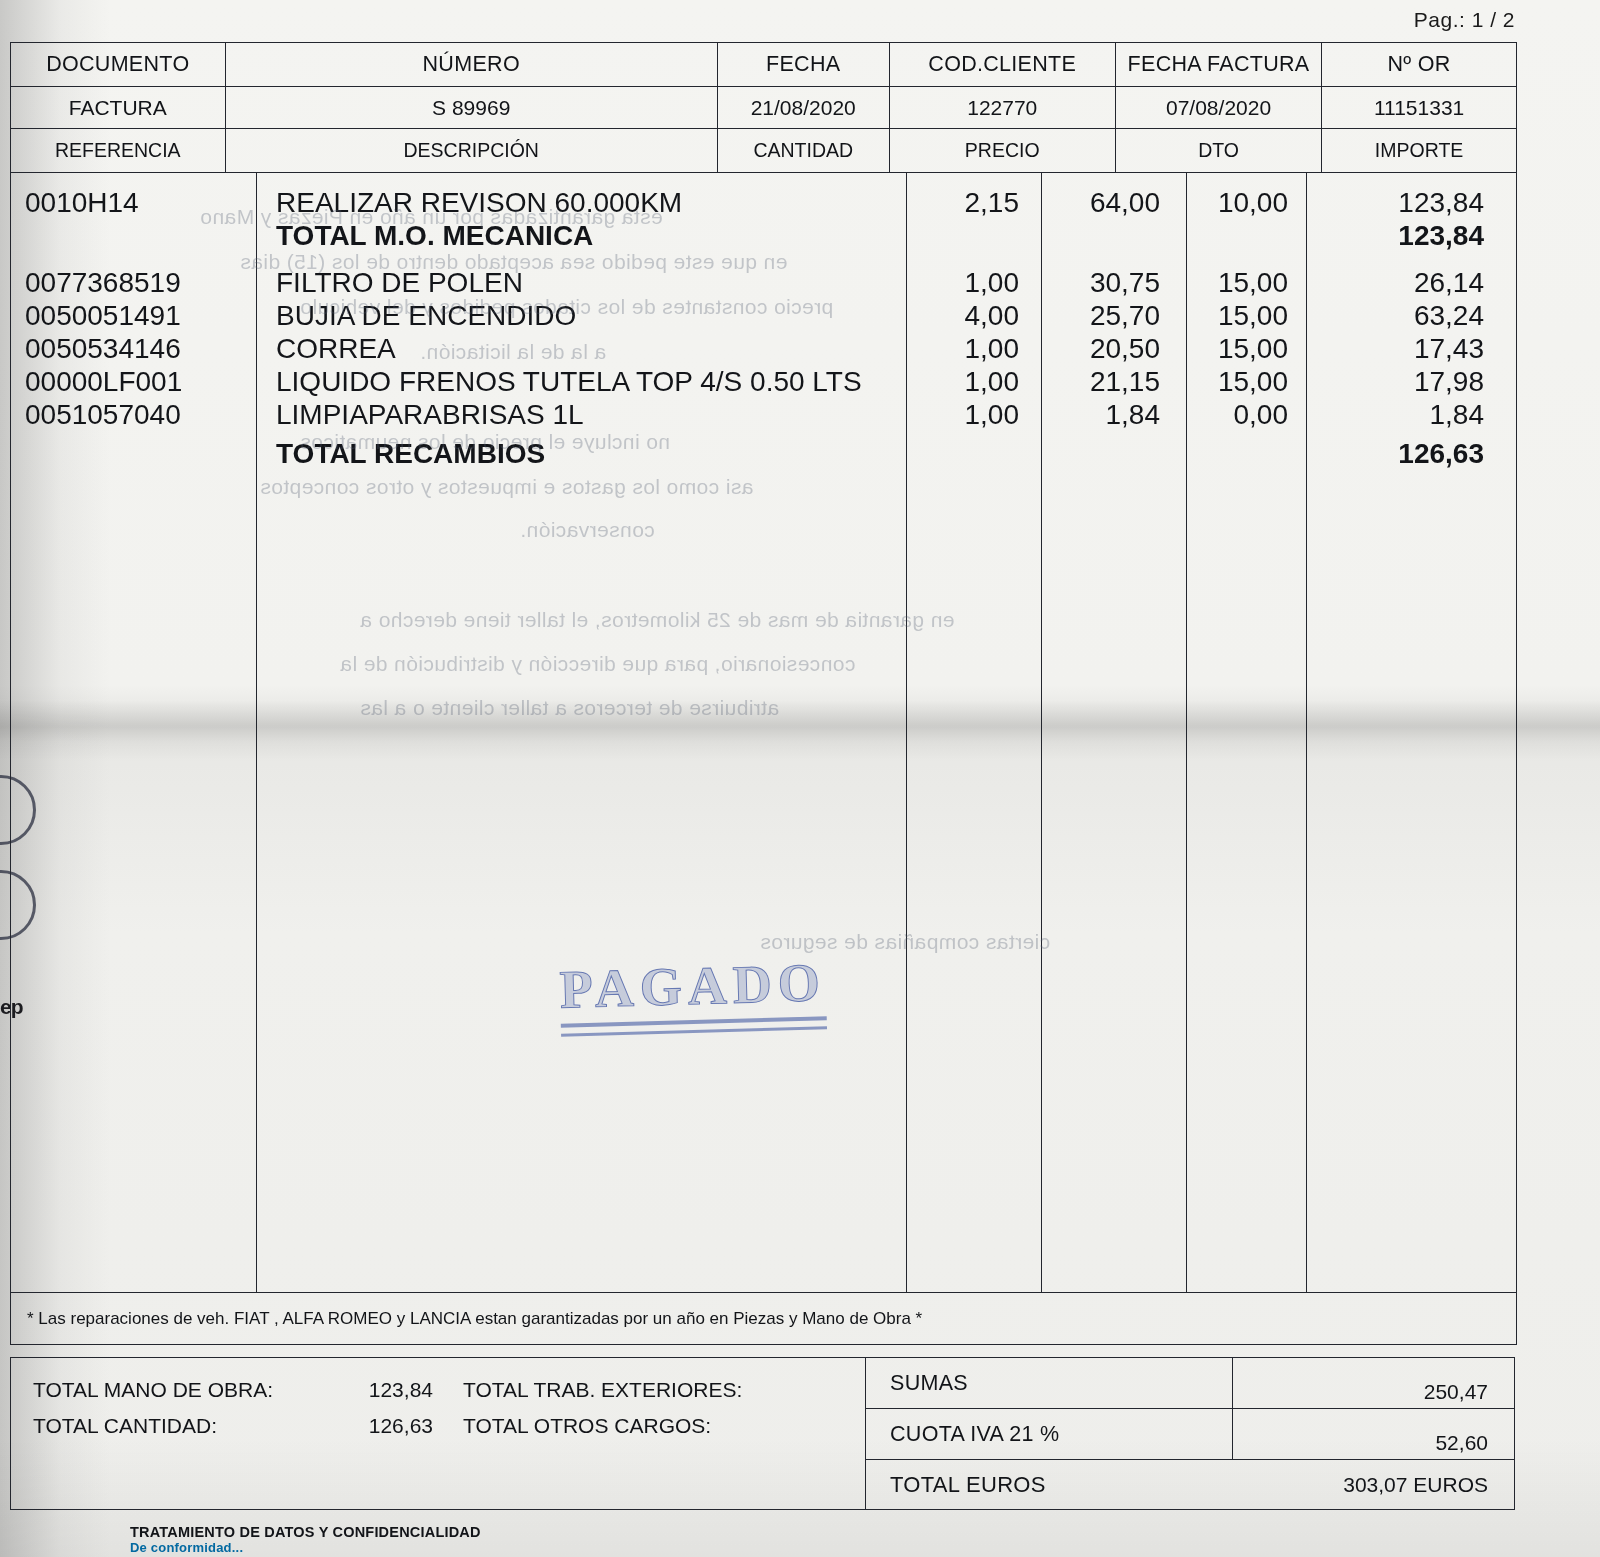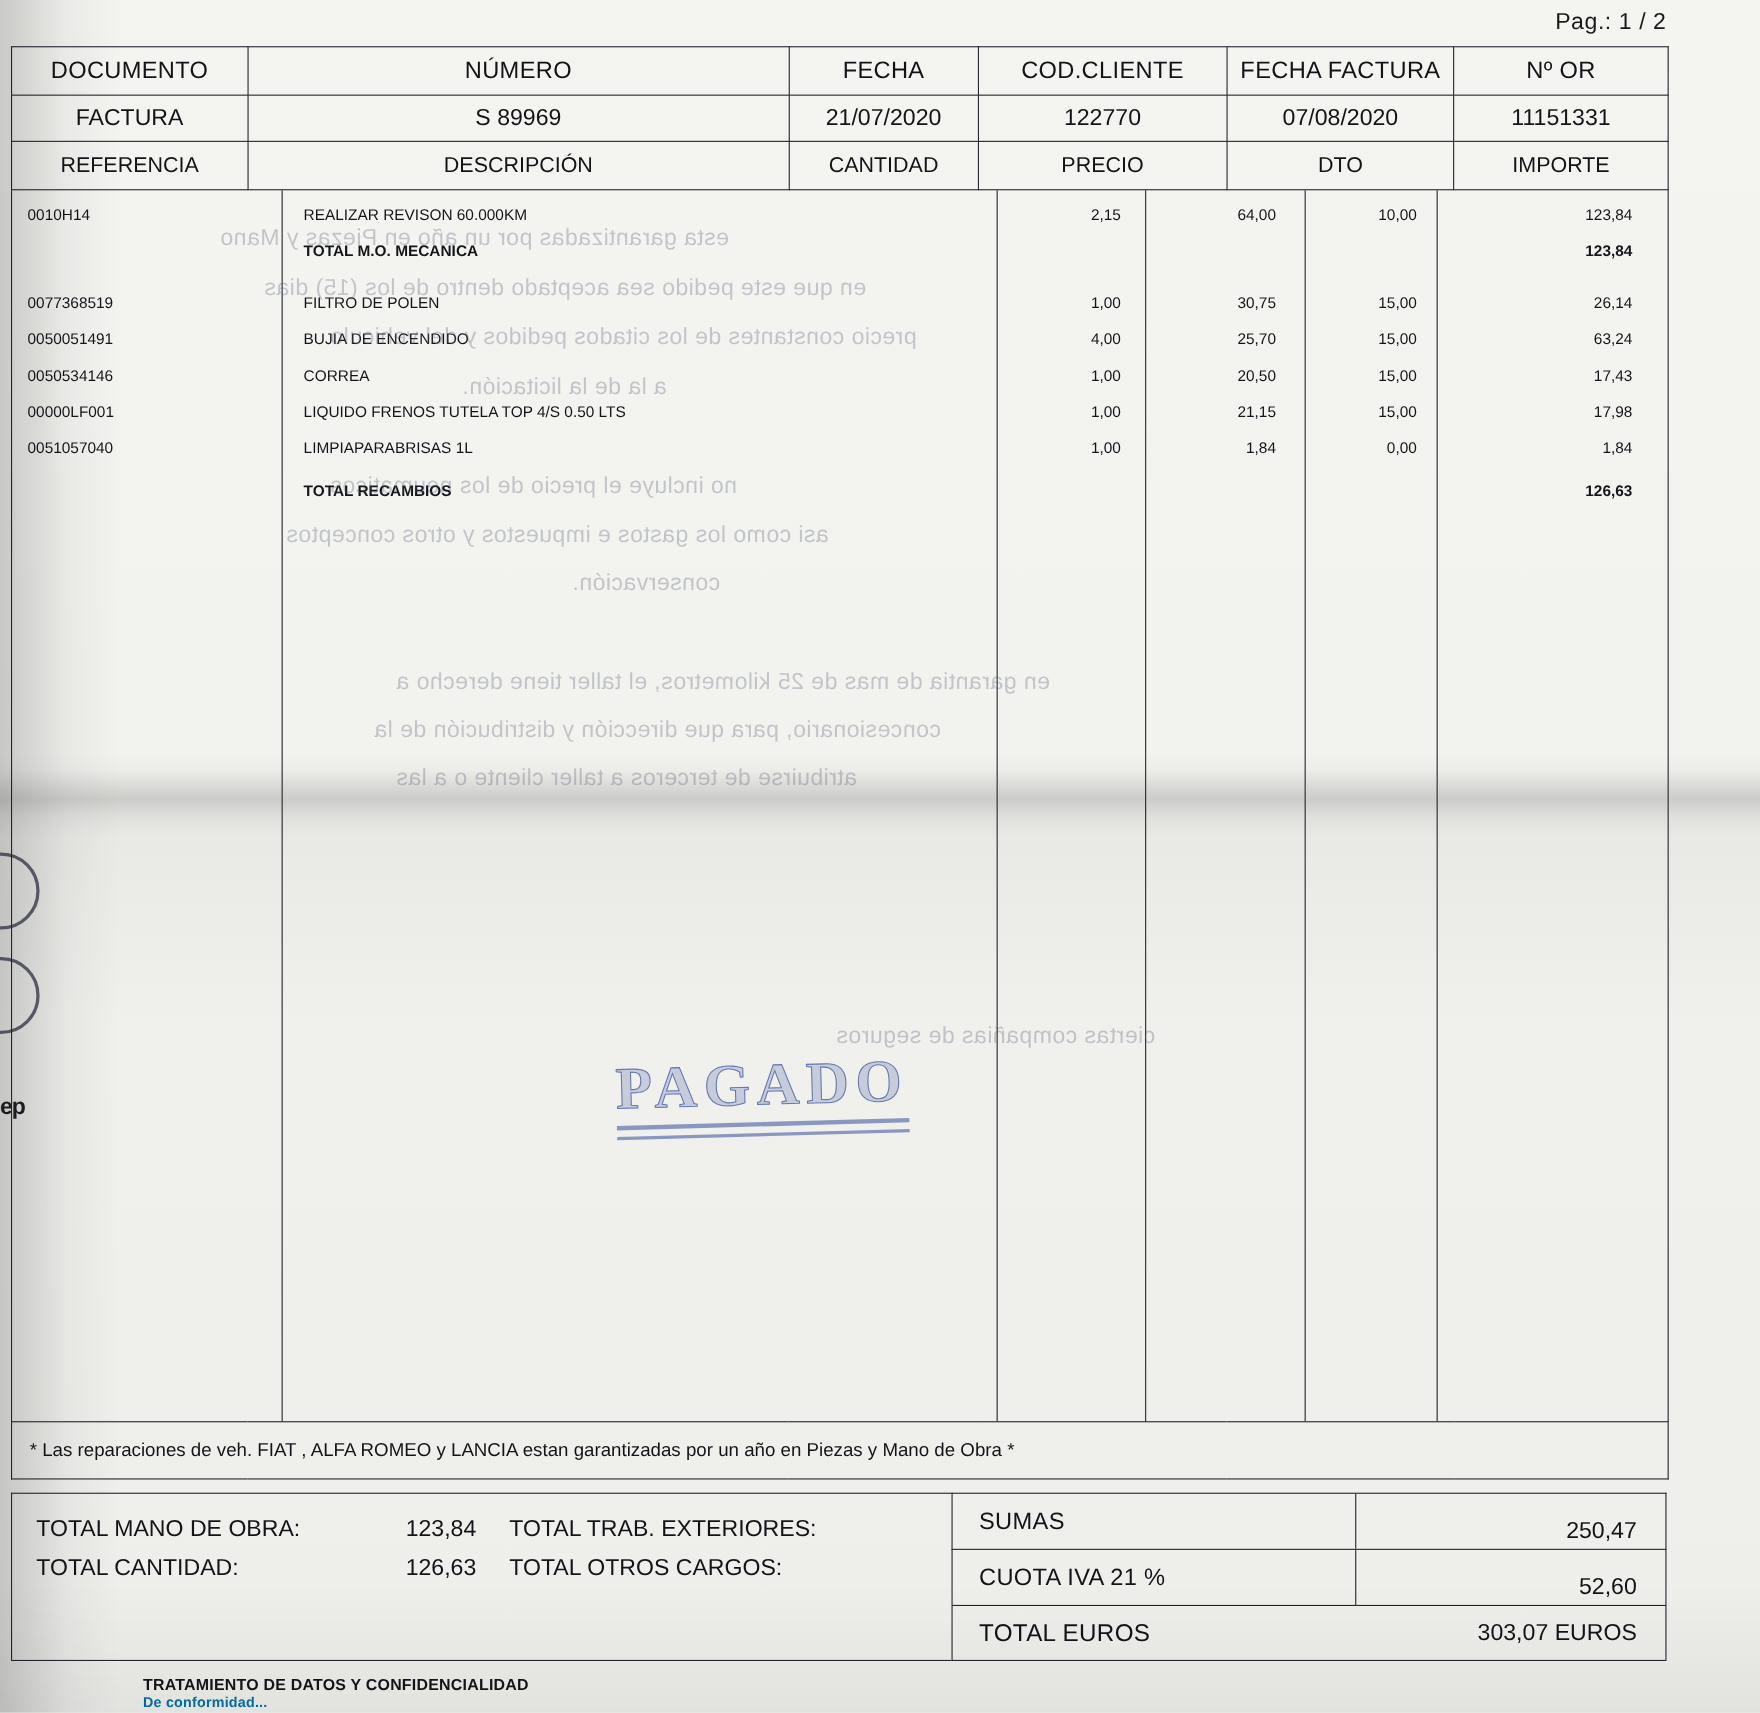--- a/index.html
+++ b/index.html
@@ -80,21 +80,21 @@
   .c-dto  { width: 120px; }
   .c-imp  { width: 210px; }
 
   
   .items-cell { height: 1120px; vertical-align: top; padding: 0; position: relative; }
   .items-inner { position: relative; height: 100%; }
 
   .row {
     display: flex; align-items: flex-start;
     height: 33px;
-    font-size: 14px;
+    font-size: 28px;
     color: #131519;
   }
   .row > div { padding: 0 8px; }
   .f-ref  { width: 245px; padding-left: 14px !important; }
   .f-desc { width: 650px; padding-left: 20px !important; }
   .f-cant { width: 135px; text-align: right; padding-right: 22px !important; }
   .f-prec { width: 145px; text-align: right; padding-right: 26px !important; }
   .f-dto  { width: 120px; text-align: right; padding-right: 18px !important; }
   .f-imp  { width: 210px; text-align: right; padding-right: 32px !important; }
   .bold { font-weight: bold; }
@@ -185,21 +185,21 @@
       <td class="c-ref">DOCUMENTO</td>
       <td class="c-desc" style="width:310px">NÚMERO</td>
       <td style="width:200px">FECHA</td>
       <td style="width:260px">COD.CLIENTE</td>
       <td style="width:250px">FECHA FACTURA</td>
       <td style="width:240px">Nº OR</td>
     </tr>
     <tr class="val">
       <td>FACTURA</td>
       <td>S 89969</td>
-      <td>21/07/2020</td>
+      <td>21/08/2020</td>
       <td>122770</td>
       <td>07/08/2020</td>
       <td>11151331</td>
     </tr>
 
     <tr class="hdr2">
       <td class="c-ref">REFERENCIA</td>
       <td class="c-desc">DESCRIPCIÓN</td>
       <td class="c-cant">CANTIDAD</td>
       <td class="c-prec">PRECIO</td>

